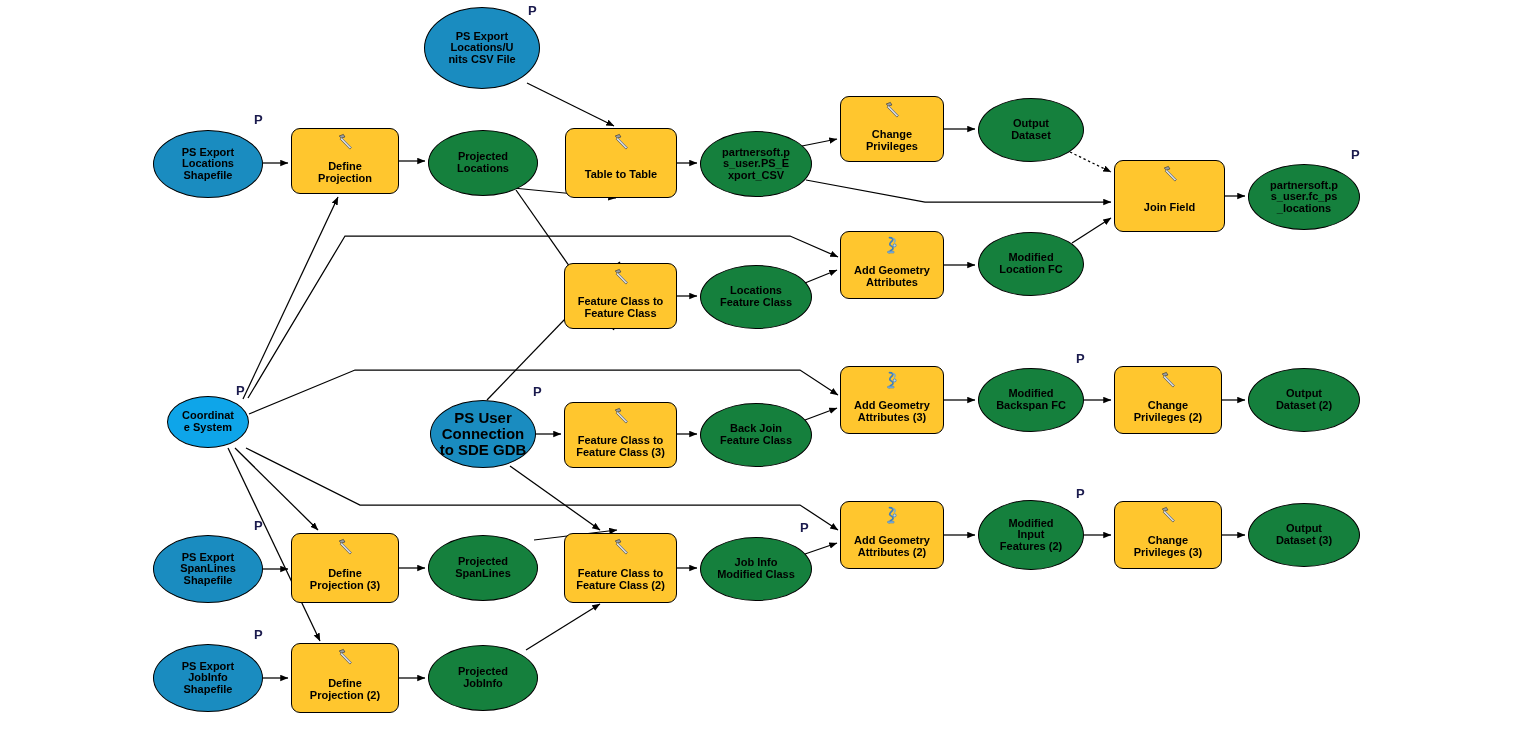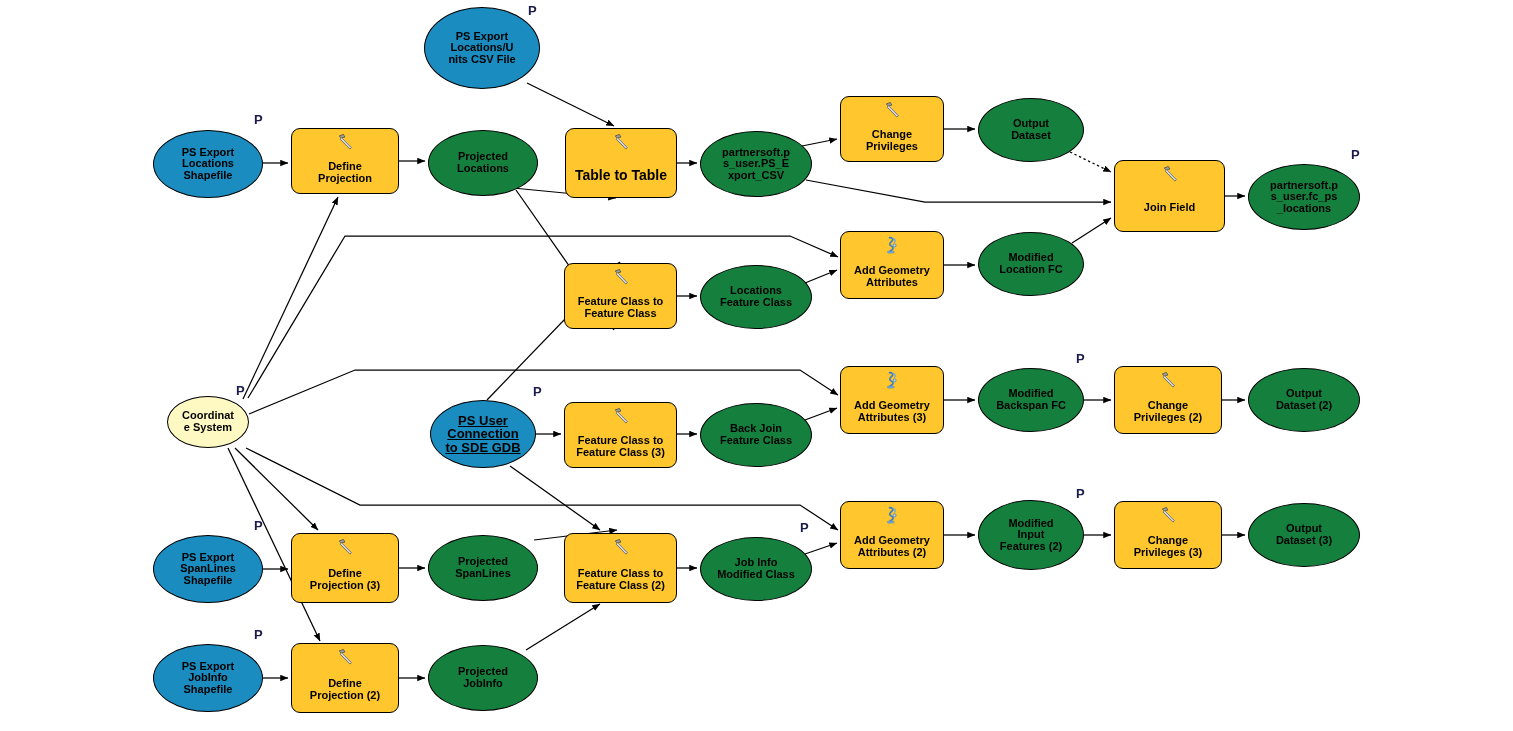--- a/index.html
+++ b/index.html
@@ -46,21 +46,21 @@
   
   .node.oval {
     border-radius: 50%;
     border: 1.6px solid #000000;
     justify-content: center;
   }
   .node.oval.input {
     background: #1a8cc0;
   }
   .node.oval.selected {
-    background: #fef9c3;
+    background: #0ea5e9;
   }
   .node.oval.derived {
     background: #15803d;
   }
   
   .node.tool {
     background: #ffc62e;
     border: 1.6px solid #000000;
     border-radius: 9px;
     padding-top: 24px;
@@ -156,21 +156,21 @@
             <path d="M5.6 4.6 L15.4 14.6 L13.9 16.1 L4.2 6.2 Z" fill="#d8dce0" stroke="#4a4a4a" stroke-width="0.7"></path>
             <path d="M5.6 4.6 L15.4 14.6" stroke="#8c9197" stroke-width="0.8"></path>
           </svg></span>
         <span class="label">Define
 Projection</span>
       </div>
       <div class="node oval derived" style="left: 428px; top: 130px; width: 110px; height: 66px; font-size: 11px;">
         <span class="label">Projected
 Locations</span>
       </div>
-      <div class="node tool" style="left: 565px; top: 128px; width: 112px; height: 70px; font-size: 14px;">
+      <div class="node tool" style="left: 565px; top: 128px; width: 112px; height: 70px; font-size: 11px;">
         <span class="tool-icon"><svg viewBox="0 0 18 18" width="18" height="18">
             <path d="M3.2 3.0 L7.4 1.4 L8.9 4.0 L5.3 5.1 Z" fill="#9aa0a6" stroke="#3c3c3c" stroke-width="0.7"></path>
             <path d="M5.6 4.6 L15.4 14.6 L13.9 16.1 L4.2 6.2 Z" fill="#d8dce0" stroke="#4a4a4a" stroke-width="0.7"></path>
             <path d="M5.6 4.6 L15.4 14.6" stroke="#8c9197" stroke-width="0.8"></path>
           </svg></span>
         <span class="label">Table to Table</span>
       </div>
       <div class="node oval derived" style="left: 700px; top: 131px; width: 112px; height: 66px; font-size: 11px;">
         <span class="label">partnersoft.p
 s_user.PS_E
@@ -226,21 +226,21 @@
 Attributes</span>
       </div>
       <div class="node oval derived" style="left: 978px; top: 232px; width: 106px; height: 64px; font-size: 11px;">
         <span class="label">Modified
 Location FC</span>
       </div>
       <div class="node oval selected" style="left: 167px; top: 396px; width: 82px; height: 52px; font-size: 11px;">
         <span class="label">Coordinat
 e System</span>
       </div>
-      <div class="node oval input" style="left: 430px; top: 400px; width: 106px; height: 68px; font-size: 13px; text-decoration: underline;">
+      <div class="node oval input" style="left: 430px; top: 400px; width: 106px; height: 68px; font-size: 15px;">
         <span class="label">PS User
 Connection
 to SDE GDB</span>
       </div>
       <div class="node tool" style="left: 564px; top: 402px; width: 113px; height: 66px; font-size: 11px;">
         <span class="tool-icon"><svg viewBox="0 0 18 18" width="18" height="18">
             <path d="M3.2 3.0 L7.4 1.4 L8.9 4.0 L5.3 5.1 Z" fill="#9aa0a6" stroke="#3c3c3c" stroke-width="0.7"></path>
             <path d="M5.6 4.6 L15.4 14.6 L13.9 16.1 L4.2 6.2 Z" fill="#d8dce0" stroke="#4a4a4a" stroke-width="0.7"></path>
             <path d="M5.6 4.6 L15.4 14.6" stroke="#8c9197" stroke-width="0.8"></path>
           </svg></span>

